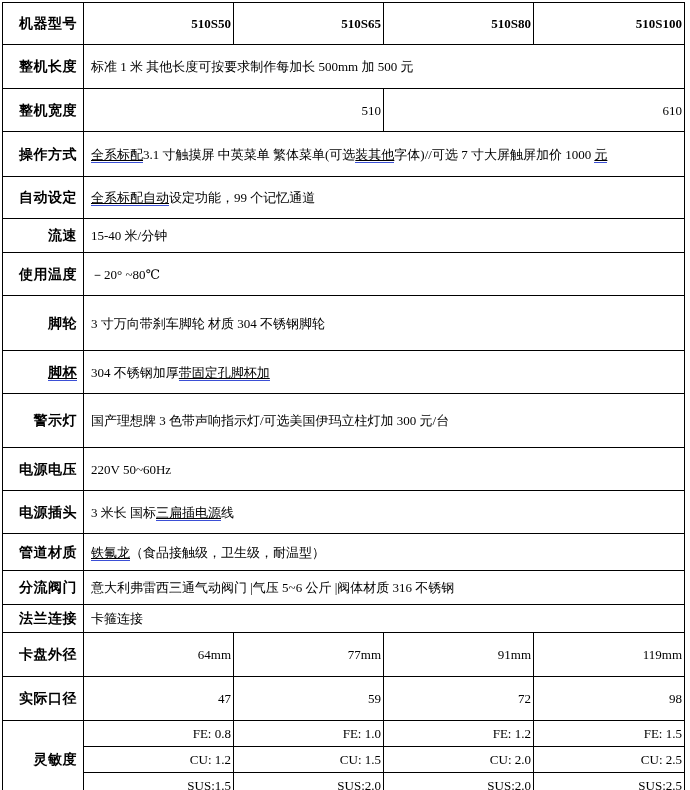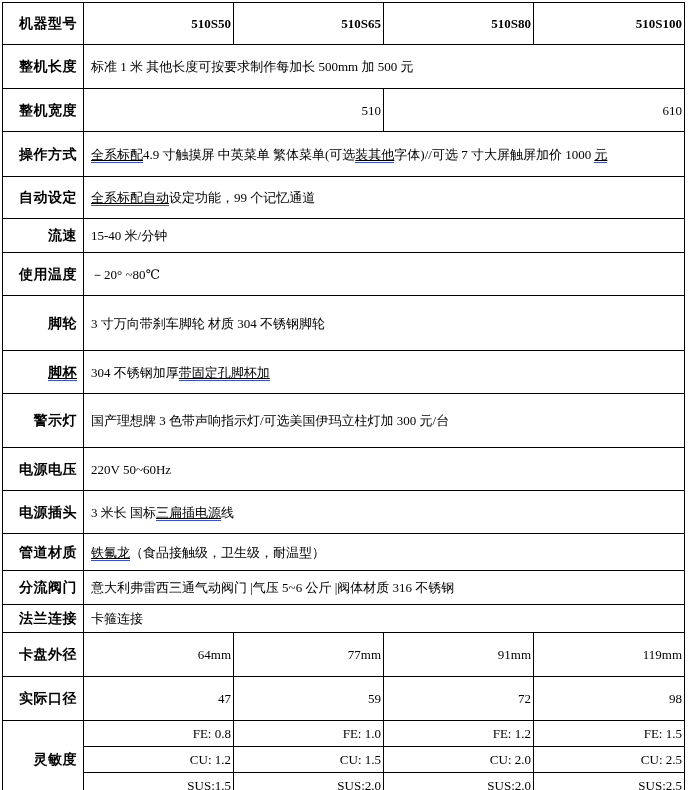--- a/index.html
+++ b/index.html
@@ -65,21 +65,21 @@
         <td class="label">整机长度</td>
         <td colspan="4"><span>标准 1 米  其他长度可按要求制作每加长 500mm 加 500 元</span></td>
       </tr>
       <tr style="height: 43px;">
         <td class="label">整机宽度</td>
         <td class="center" colspan="2">510</td>
         <td class="center" colspan="2">610</td>
       </tr>
       <tr style="height: 45px; padding-left: 17px;">
         <td class="label">操作方式</td>
-        <td colspan="4"><span class="u">全系标配</span><span>4.9 寸触摸屏  中英菜单  繁体菜单(可选</span><span class="u">装其他</span><span>字体)//可选 7 寸大屏触屏加价 1000 </span><span class="u">元</span></td>
+        <td colspan="4"><span class="u">全系标配</span><span>3.1 寸触摸屏  中英菜单  繁体菜单(可选</span><span class="u">装其他</span><span>字体)//可选 7 寸大屏触屏加价 1000 </span><span class="u">元</span></td>
       </tr>
       <tr style="height: 42px;">
         <td class="label">自动设定</td>
         <td colspan="4"><span class="u">全系标配自动</span><span>设定功能，99 个记忆通道</span></td>
       </tr>
       <tr style="height: 34px;">
         <td class="label">流速</td>
         <td colspan="4"><span>15-40 米/分钟</span></td>
       </tr>
       <tr style="height: 43px;">

